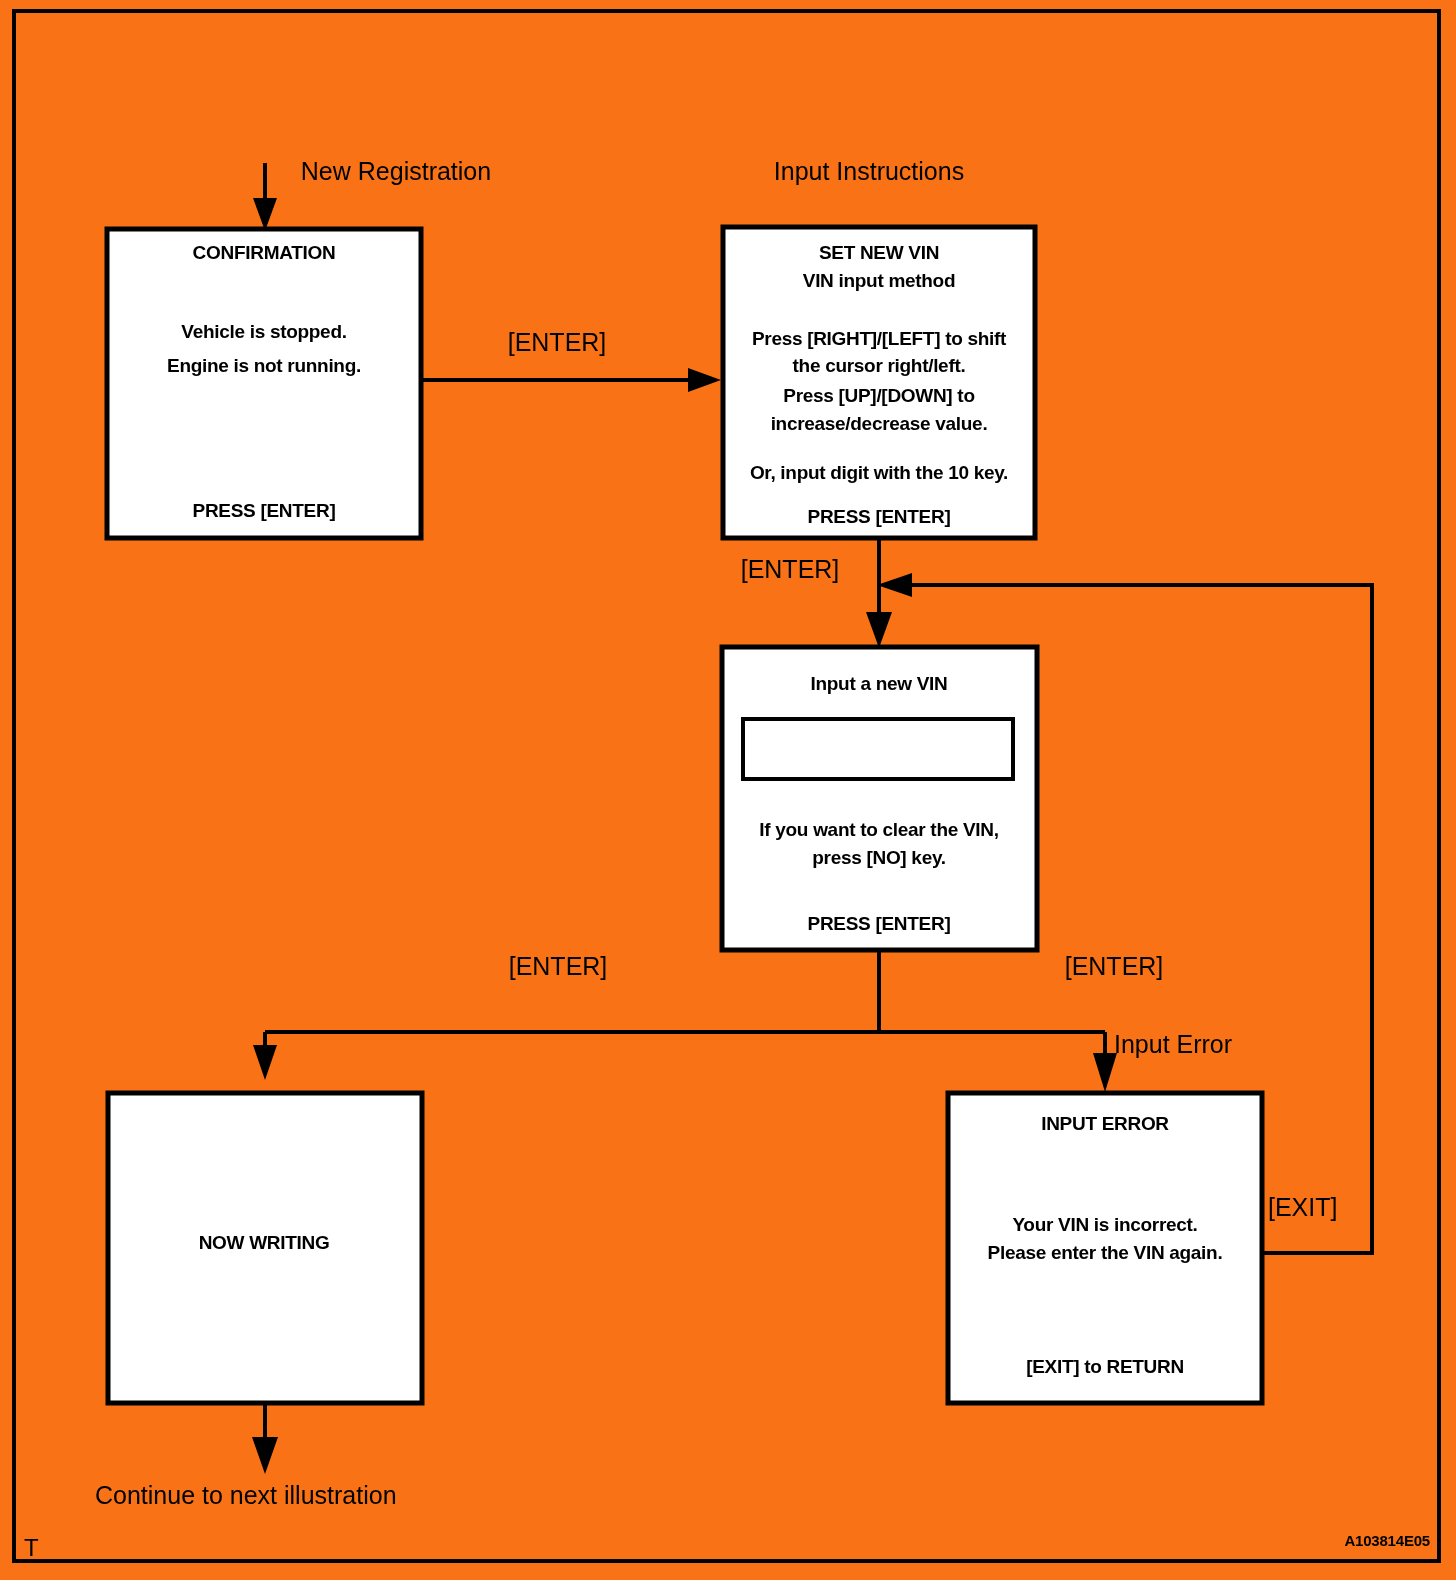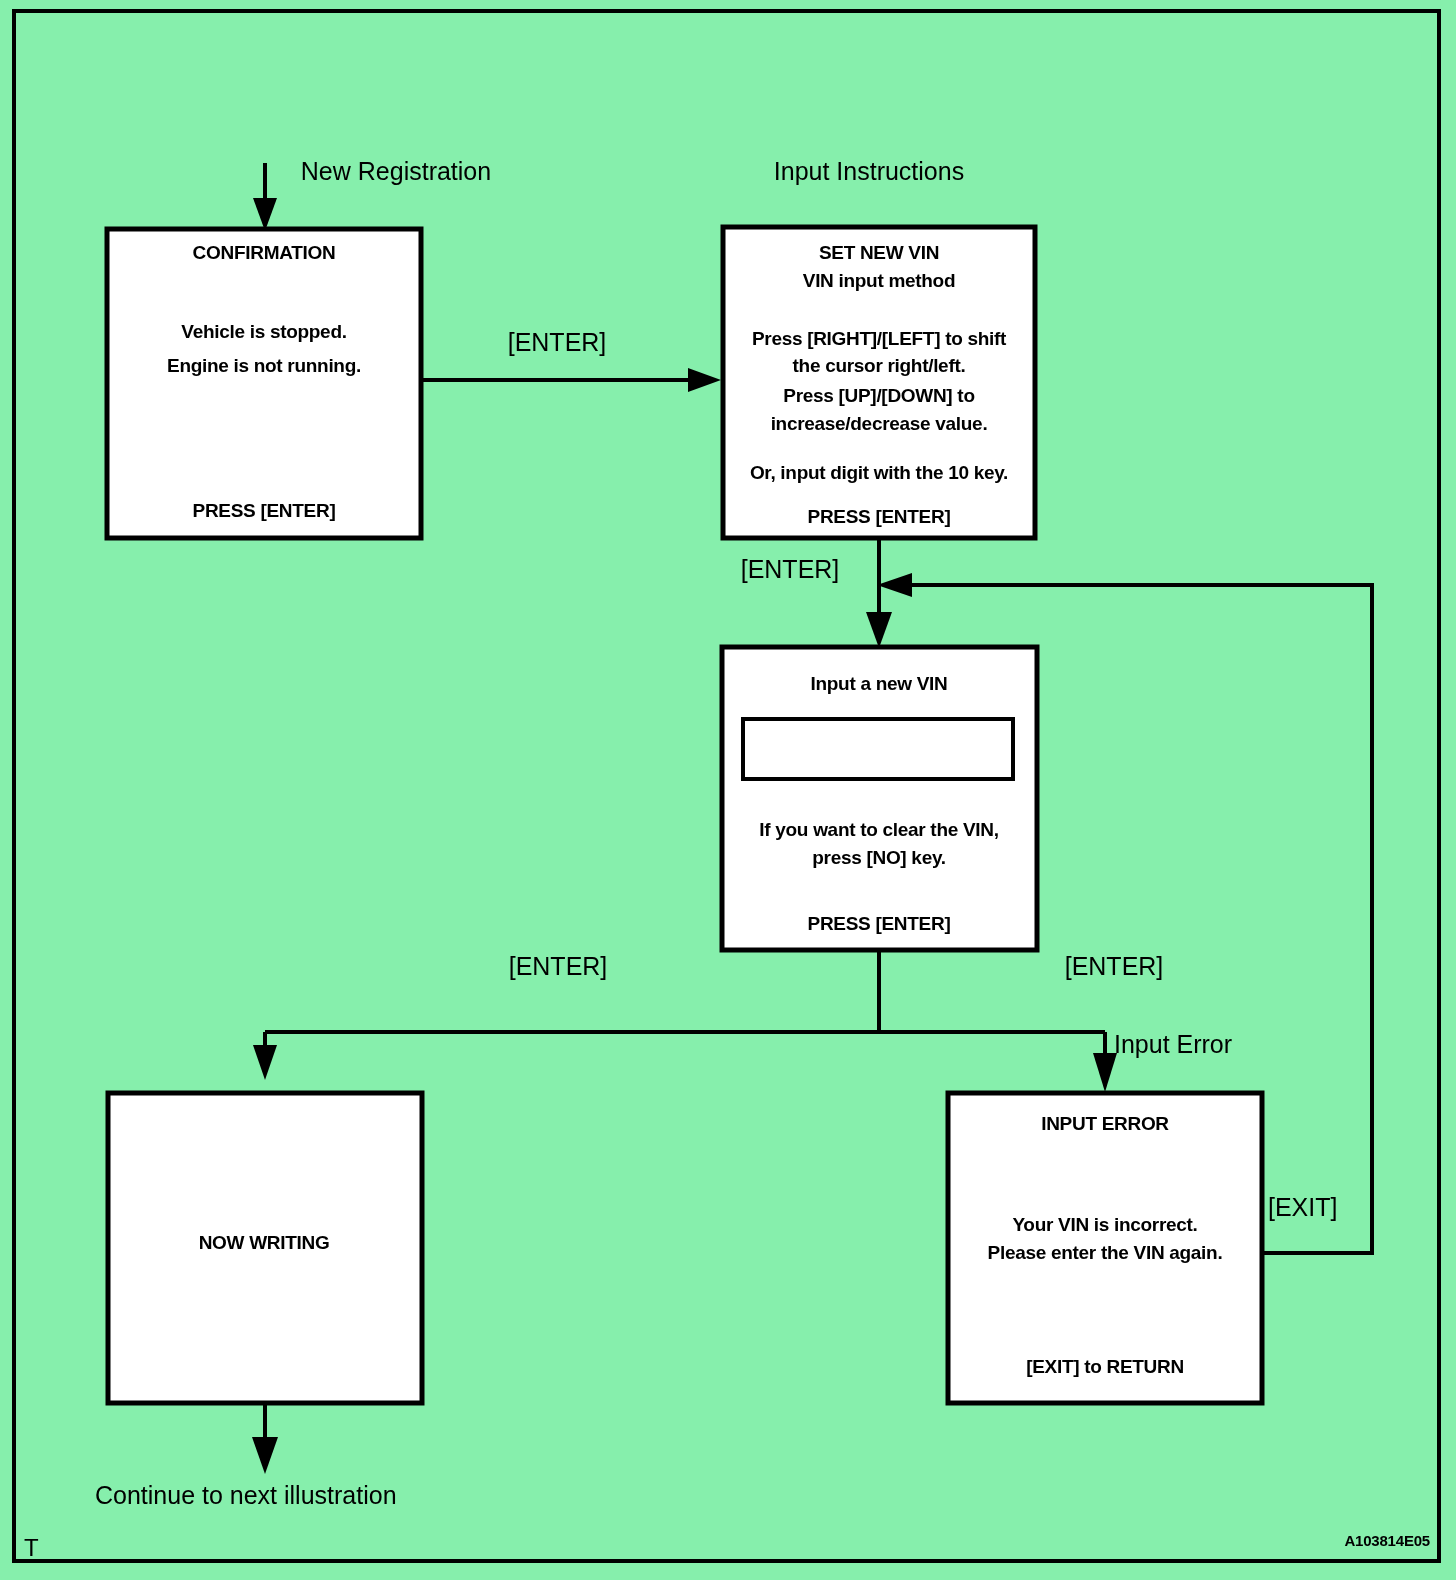--- a/index.html
+++ b/index.html
@@ -10,21 +10,21 @@
   body {
     width: 1456px;
     height: 1580px;
     font-family: "Liberation Sans", sans-serif;
     overflow: hidden;
   }
   #diagram-root {
     position: relative;
     width: 1456px;
     height: 1580px;
-    background: #86efac;
+    background: #f97316;
   }
   svg.flow {
     display: block;
     width: 1456px;
     height: 1580px;
   }
   
   .screen-box {
     fill: #ffffff;
     stroke: #000000;

